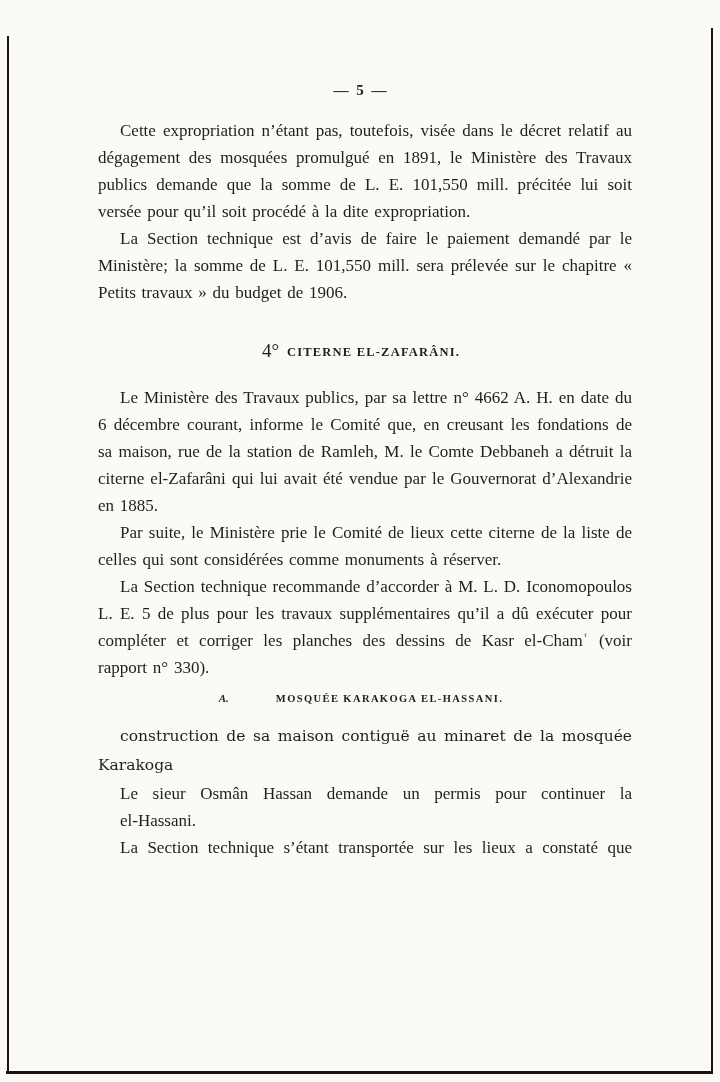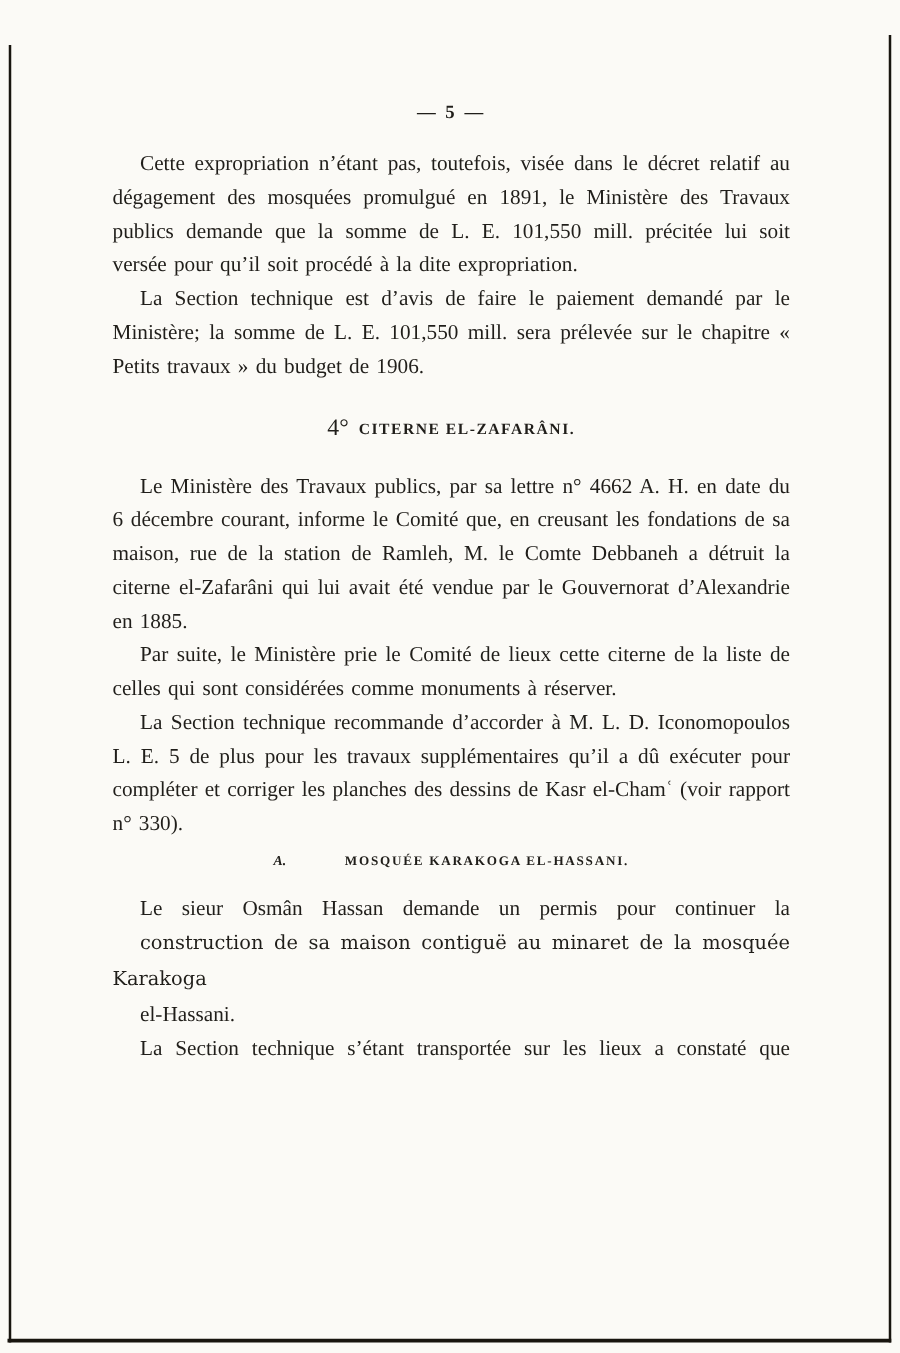--- a/index.html
+++ b/index.html
@@ -33,27 +33,28 @@
     font-weight:bold;
     letter-spacing:2px;
     margin-bottom:18px;
   }
   .para {
     font-size:17px;
     line-height:27px;
     text-align:justify;
     text-indent:22px;
     word-spacing:1.5px;
+    margin-left:8px;
   }
   .para.stretch-last { text-align-last:justify; }
 
   .heading {
     text-align:center;
     font-weight:normal;
-    margin-top:22px;
+    margin-top:30px;
     margin-bottom:20px;
     line-height:24px;
   }
   .hnum {
     font-size:19px;
     margin-right:8px;
     vertical-align:-1px;
   }
   .htitle {
     font-size:12.5px;
@@ -119,21 +120,21 @@
 
 
     <p class="para">La Section technique recommande d’accorder à M. L. D. Iconomopoulos L. E. 5 de plus pour les travaux supplémentaires qu’il a dû exécuter pour compléter et corriger les planches des dessins de Kasr el-Chamʿ (voir rapport n° 330).</p>
 
 
     <h3 class="subheading">
       <span class="sub-label">A.</span><span class="sub-title">MOSQUÉE KARAKOGA EL-HASSANI.</span>
     </h3>
 
     <div class="para composite">
+      <span class="line line-alt">construction de sa maison contiguë au minaret de la mosquée Karakoga</span>
       <span class="line line-first">Le sieur Osmân Hassan demande un permis pour continuer la</span>
-      <span class="line line-alt">construction de sa maison contiguë au minaret de la mosquée Karakoga</span>
       <span class="line">el-Hassani.</span>
     </div>
 
     <p class="para stretch-last">La Section technique s’étant transportée sur les lieux a constaté que</p>
 
   </div>
 </div>
 
 </body></html>

